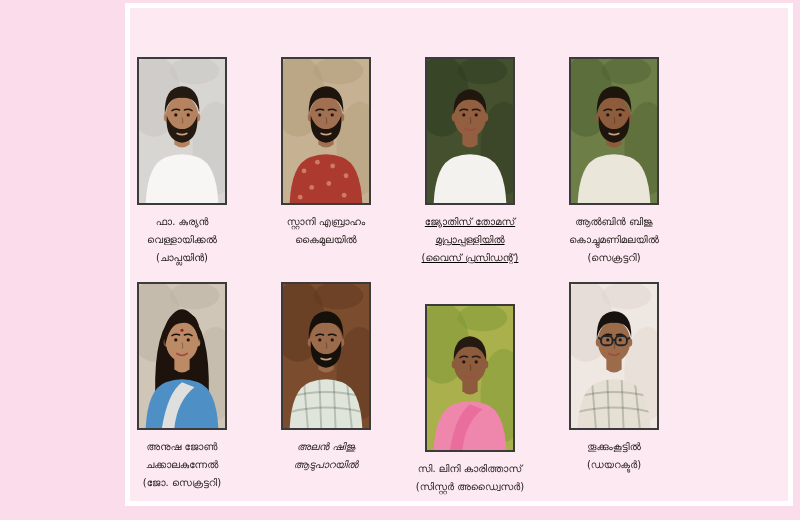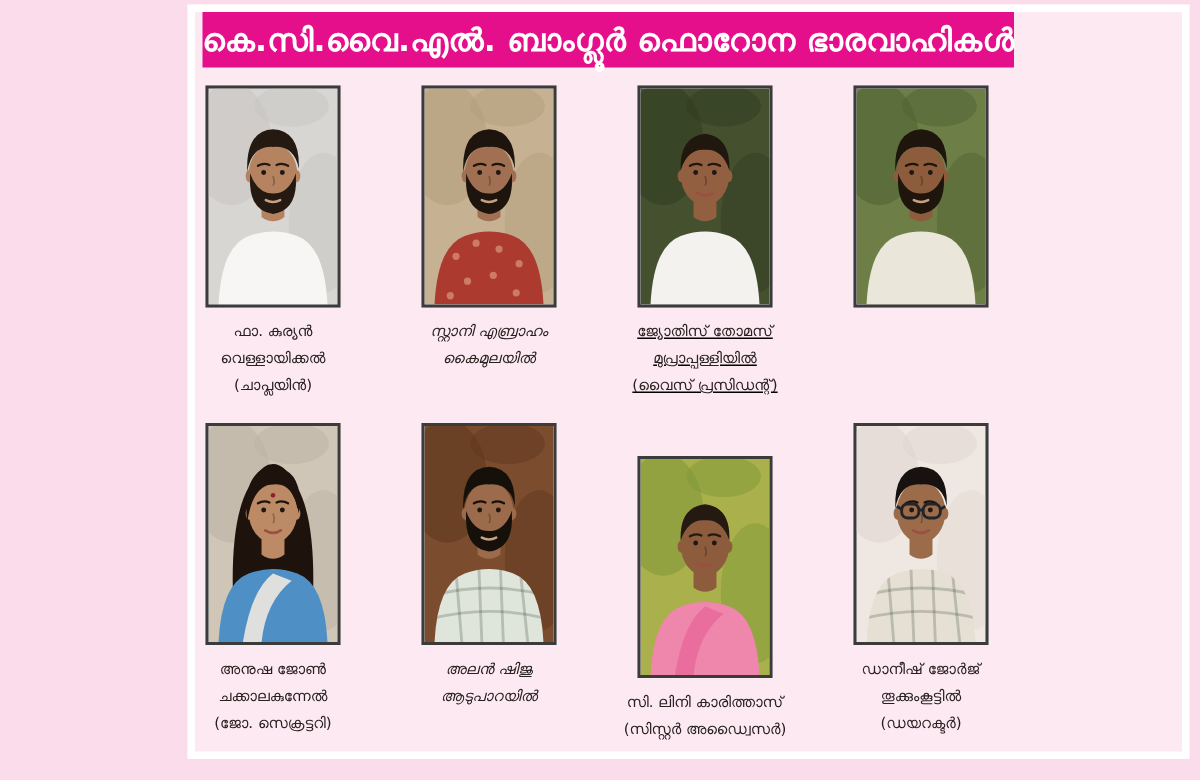--- a/index.html
+++ b/index.html
@@ -36,23 +36,20 @@
     margin-top:8px;font-size:10px;line-height:18px;
     color:var(--caption-text,#27211f);
   }
   .cap-line:empty{display:none;}
 </style>
 </head>
 <body>
 
 <div class="stage">
   <div class="clip"></div>
-  <div class="banner">
-    <span>കെ.സി.വൈ.എൽ. ബാംഗ്ലൂർ ഫൊറോന ഭാരവാഹികൾ</span>
-  </div>
   <div id="grid">
   <figure class="card" style="left: 110px; top: 57px;">
     <div class="photo">
           <svg viewBox="0 0 90 148" preserveAspectRatio="none" role="img" aria-label="bearded priest in white cassock, grey studio background">
             <rect width="90" height="148" fill="#d8d6d3"></rect>
             <ellipse cx="16" cy="38" rx="28" ry="42" fill="#c8c5c1" opacity=".55"></ellipse>
             <ellipse cx="80" cy="92" rx="24" ry="48" fill="#c8c5c1" opacity=".45"></ellipse>
             <ellipse cx="58" cy="12" rx="26" ry="14" fill="#c8c5c1" opacity=".5"></ellipse>
             <clipPath id="torso0">
               <path d="M7,148 Q9,108 28,101 Q37,98 45,98 Q53,98 62,101 Q81,108 83,148 Z"></path>
@@ -71,21 +68,21 @@
             <path d="M40,76.5 Q45,79 50,76.5" stroke="#caa184" stroke-width="1.8" fill="none" stroke-linecap="round"></path>
           </svg>
         </div>
     <figcaption class="caption">
       <div class="cap-line">ഫാ. കുര്യൻ</div>
       <div class="cap-line">വെള്ളായിക്കൽ</div>
       <div class="cap-line">(ചാപ്ലയിൻ)</div>
     </figcaption>
   </figure>
 
-  <figure class="card" style="left: 254px; top: 57px; font-style: italic;">
+  <figure class="card" style="left: 254px; top: 57px;">
     <div class="photo">
           <svg viewBox="0 0 90 148" preserveAspectRatio="none" role="img" aria-label="young man in red printed shirt against stone wall">
             <rect width="90" height="148" fill="#c6b292"></rect>
             <ellipse cx="16" cy="38" rx="28" ry="42" fill="#b29d7c" opacity=".55"></ellipse>
             <ellipse cx="80" cy="92" rx="24" ry="48" fill="#b29d7c" opacity=".45"></ellipse>
             <ellipse cx="58" cy="12" rx="26" ry="14" fill="#b29d7c" opacity=".5"></ellipse>
             <clipPath id="torso1">
               <path d="M7,148 Q9,108 28,101 Q37,98 45,98 Q53,98 62,101 Q81,108 83,148 Z"></path>
             </clipPath>
             <path d="M7,148 Q9,108 28,101 Q37,98 45,98 Q53,98 62,101 Q81,108 83,148 Z" fill="#ac3a2f"></path>
@@ -165,20 +162,25 @@
             <ellipse cx="45" cy="59" rx="17" ry="21" fill="#8d5c3d"></ellipse>
             <path d="M27,57 Q26,29 45,28 Q64,29 63,55 Q60,39 45,40 Q30,39 27,57 Z" fill="#1e150d"></path>
             <circle cx="38.5" cy="57.5" r="1.7" fill="#201713"></circle>
             <circle cx="51.5" cy="57.5" r="1.7" fill="#201713"></circle>
             <path d="M34.5,53 q4,-2.4 8,-0.6 M47.5,52.4 q4,-1.8 8,0.6" stroke="#1e150d" stroke-width="1.6" fill="none" stroke-linecap="round"></path>
             <path d="M45,60 q1.6,4.5 0,6.5" stroke="rgba(0,0,0,.25)" stroke-width="1.2" fill="none"></path>
             <path d="M29,58 L29,66 Q30,84 45,86 Q60,84 61,66 L61,58 Q56,72 45,72 Q34,72 29,58 Z" fill="#1e150d"></path>
             <path d="M40,76.5 Q45,79 50,76.5" stroke="#caa184" stroke-width="1.8" fill="none" stroke-linecap="round"></path>
           </svg>
         </div>
+    <figcaption class="caption">
+      <div class="cap-line">ആൽബിൻ ബിജു</div>
+      <div class="cap-line">കൊച്ചുമണിമലയിൽ</div>
+      <div class="cap-line">(സെക്രട്ടറി)</div>
+    </figcaption>
   </figure>
 
   <figure class="card" style="left: 110px; top: 282px; text-align: center;">
     <div class="photo">
           <svg viewBox="0 0 90 148" preserveAspectRatio="none" role="img" aria-label="young woman with long dark hair, blue top with white saree">
             <rect width="90" height="148" fill="#cfc6b8"></rect>
             <ellipse cx="16" cy="38" rx="28" ry="42" fill="#bdb2a2" opacity=".55"></ellipse>
             <ellipse cx="80" cy="92" rx="24" ry="48" fill="#bdb2a2" opacity=".45"></ellipse>
             <ellipse cx="58" cy="12" rx="26" ry="14" fill="#bdb2a2" opacity=".5"></ellipse>
             <path d="M19,148 Q12,70 28,42 Q36,26 45,26 Q54,26 62,42 Q78,70 71,148 Z" fill="#1d130c"></path>
@@ -298,19 +300,18 @@
             <path d="M45,60 q1.6,4.5 0,6.5" stroke="rgba(0,0,0,.25)" stroke-width="1.2" fill="none"></path>
             <path d="M39.5,71.5 Q45,75 50.5,71.5" stroke="#9c4f43" stroke-width="1.8" fill="none" stroke-linecap="round"></path>
             <g fill="none" stroke="#23242a" stroke-width="2">
               <rect x="31.5" y="53.5" width="12" height="9.5" rx="4"></rect>
               <rect x="46.5" y="53.5" width="12" height="9.5" rx="4"></rect>
               <path d="M43.5,57.5 h3 M31.5,57 l-3.5,-2 M58.5,57 l3.5,-2"></path>
             </g>
           </svg>
         </div>
     <figcaption class="caption">
-      <div class="cap-line">ഡാനീഷ് ജോർജ്</div>
       <div class="cap-line">തൂക്കുംകൂട്ടിൽ</div>
       <div class="cap-line">(ഡയറക്ടർ)</div>
     </figcaption>
   </figure>
 </div>
 </div>
 
 </body></html>

